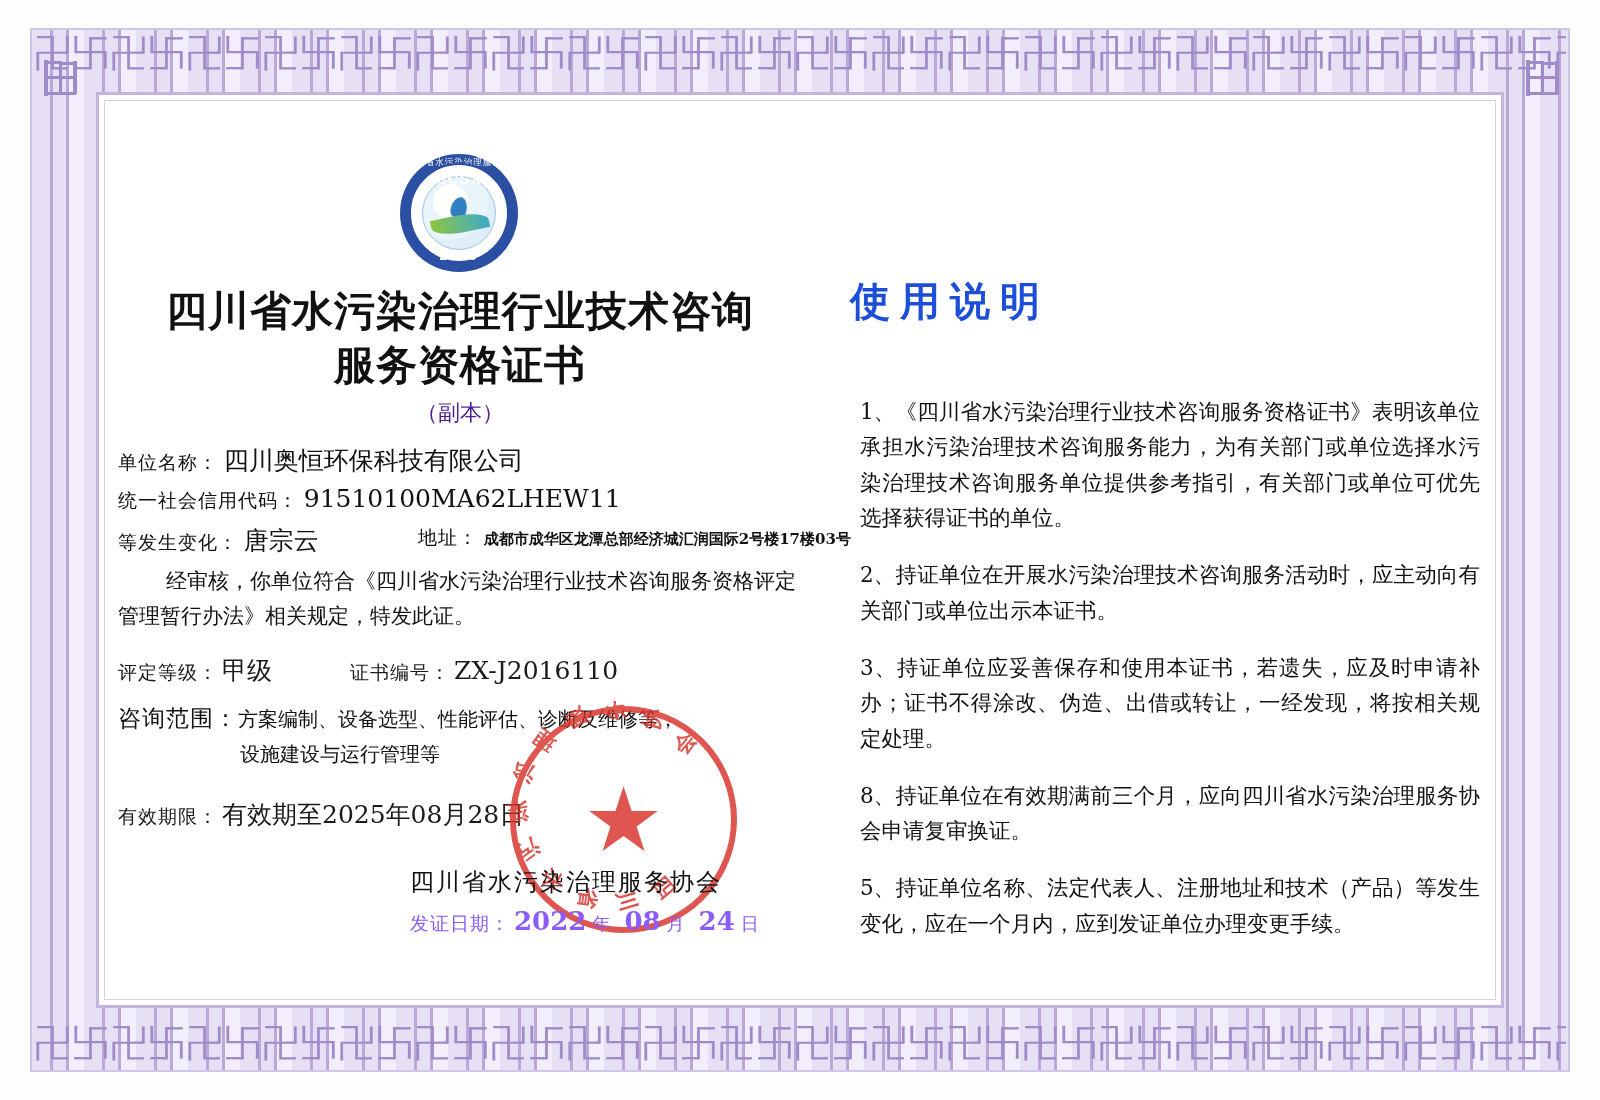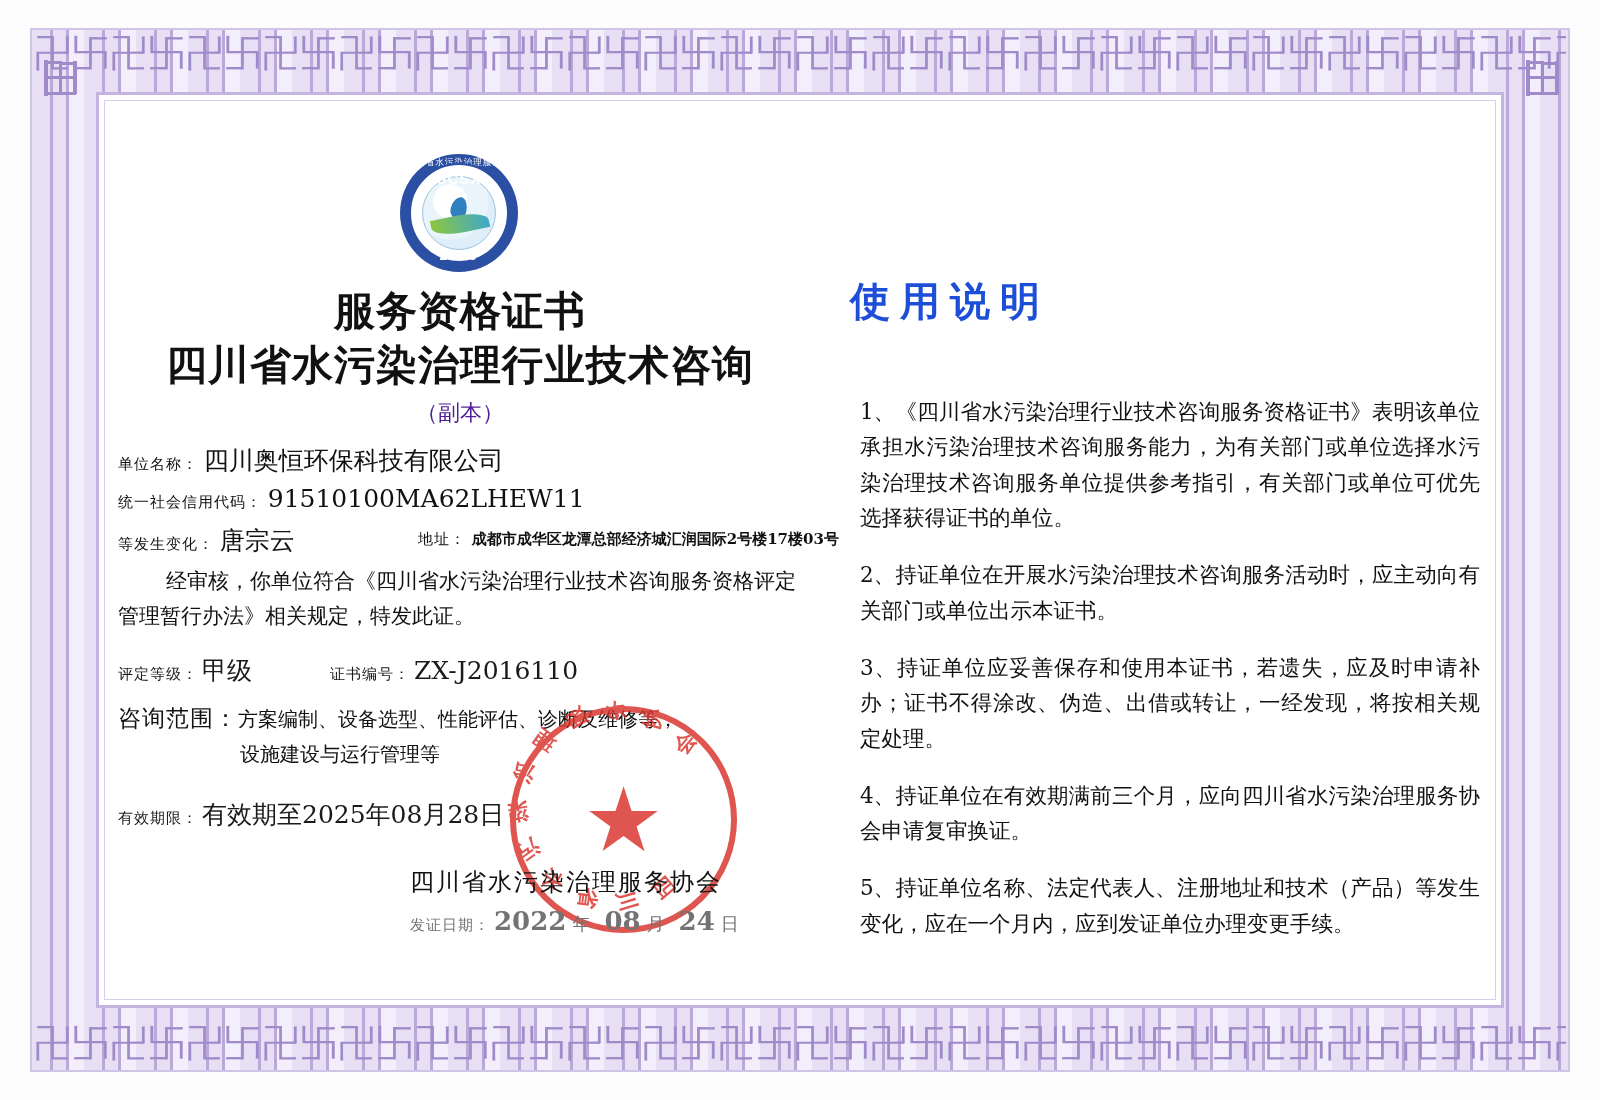--- a/index.html
+++ b/index.html
@@ -213,21 +213,21 @@
     font-size: 23px;
     color: #111;
   }
   .frow {
     position: relative;
     height: 40px;
     white-space: nowrap;
   }
   .flabel {
     font-family: "DejaVu Serif", serif;
-    font-size: 15px;
+    font-size: 19px;
     letter-spacing: 1px;
   }
   .fvalue {
     font-family: "DejaVu Serif", serif;
     font-weight: normal;
     font-size: 25px;
   }
   .fvalue-sm {
     font-family: "DejaVu Serif", serif;
     font-weight: bold;
@@ -289,21 +289,21 @@
     font-family: "DejaVu Serif", serif;
     color: #111;
   }
   .issue-date {
     position: absolute;
     left: 300px;
     top: 800px;
     font-size: 22px;
     white-space: nowrap;
     font-family: "DejaVu Serif", serif;
-    color: #737373;
+    color: #8b5cf6;
   }
   .issue-date .num {
     font-weight: bold;
     font-size: 26px;
     margin: 0 4px;
   }
   .issue-date .unit { font-size: 18px; margin: 0 10px 0 2px; }
 
   
   .seal {
@@ -406,22 +406,22 @@
         <div class="ring-inner"></div>
         <div class="globe">
           <div class="drop"></div>
           <div class="wave"></div>
         </div>
         <div class="scsx">SCSX</div>
         <div class="year">2016</div>
       </div>
 
       <div class="cert-title">
+        <div>四川省水污染治理行业技术咨询</div>
         <div>服务资格证书</div>
-        <div>四川省水污染治理行业技术咨询</div>
       </div>
 
       <div class="cert-subtitle">（副本）</div>
 
       <div class="field-rows">
         <div class="frow">
           <span class="flabel">单位名称：</span>
           <span class="fvalue">四川奥恒环保科技有限公司</span>
         </div>
         <div class="frow">
@@ -486,19 +486,19 @@
         <span class="flabel">发证日期：</span><span class="num">2022</span><span class="unit">年</span><span class="num">08</span><span class="unit">月</span><span class="num">24</span><span class="unit">日</span>
       </div>
     </div>
 
     <div class="right-panel">
       <div class="notice-title">使用说明</div>
       <div class="notice-list">
         <p class="notice-item">1、《四川省水污染治理行业技术咨询服务资格证书》表明该单位承担水污染治理技术咨询服务能力，为有关部门或单位选择水污染治理技术咨询服务单位提供参考指引，有关部门或单位可优先选择获得证书的单位。</p>
         <p class="notice-item">2、持证单位在开展水污染治理技术咨询服务活动时，应主动向有关部门或单位出示本证书。</p>
         <p class="notice-item">3、持证单位应妥善保存和使用本证书，若遗失，应及时申请补办；证书不得涂改、伪造、出借或转让，一经发现，将按相关规定处理。</p>
-        <p class="notice-item">4、持证单位在有效期满前三个月，应向四川省水污染治理服务协会申请复审换证。</p>
+        <p class="notice-item">8、持证单位在有效期满前三个月，应向四川省水污染治理服务协会申请复审换证。</p>
         <p class="notice-item">5、持证单位名称、法定代表人、注册地址和技术（产品）等发生变化，应在一个月内，应到发证单位办理变更手续。</p>
       </div>
     </div>
 
   </div>
 </div>
 
 </body></html>

